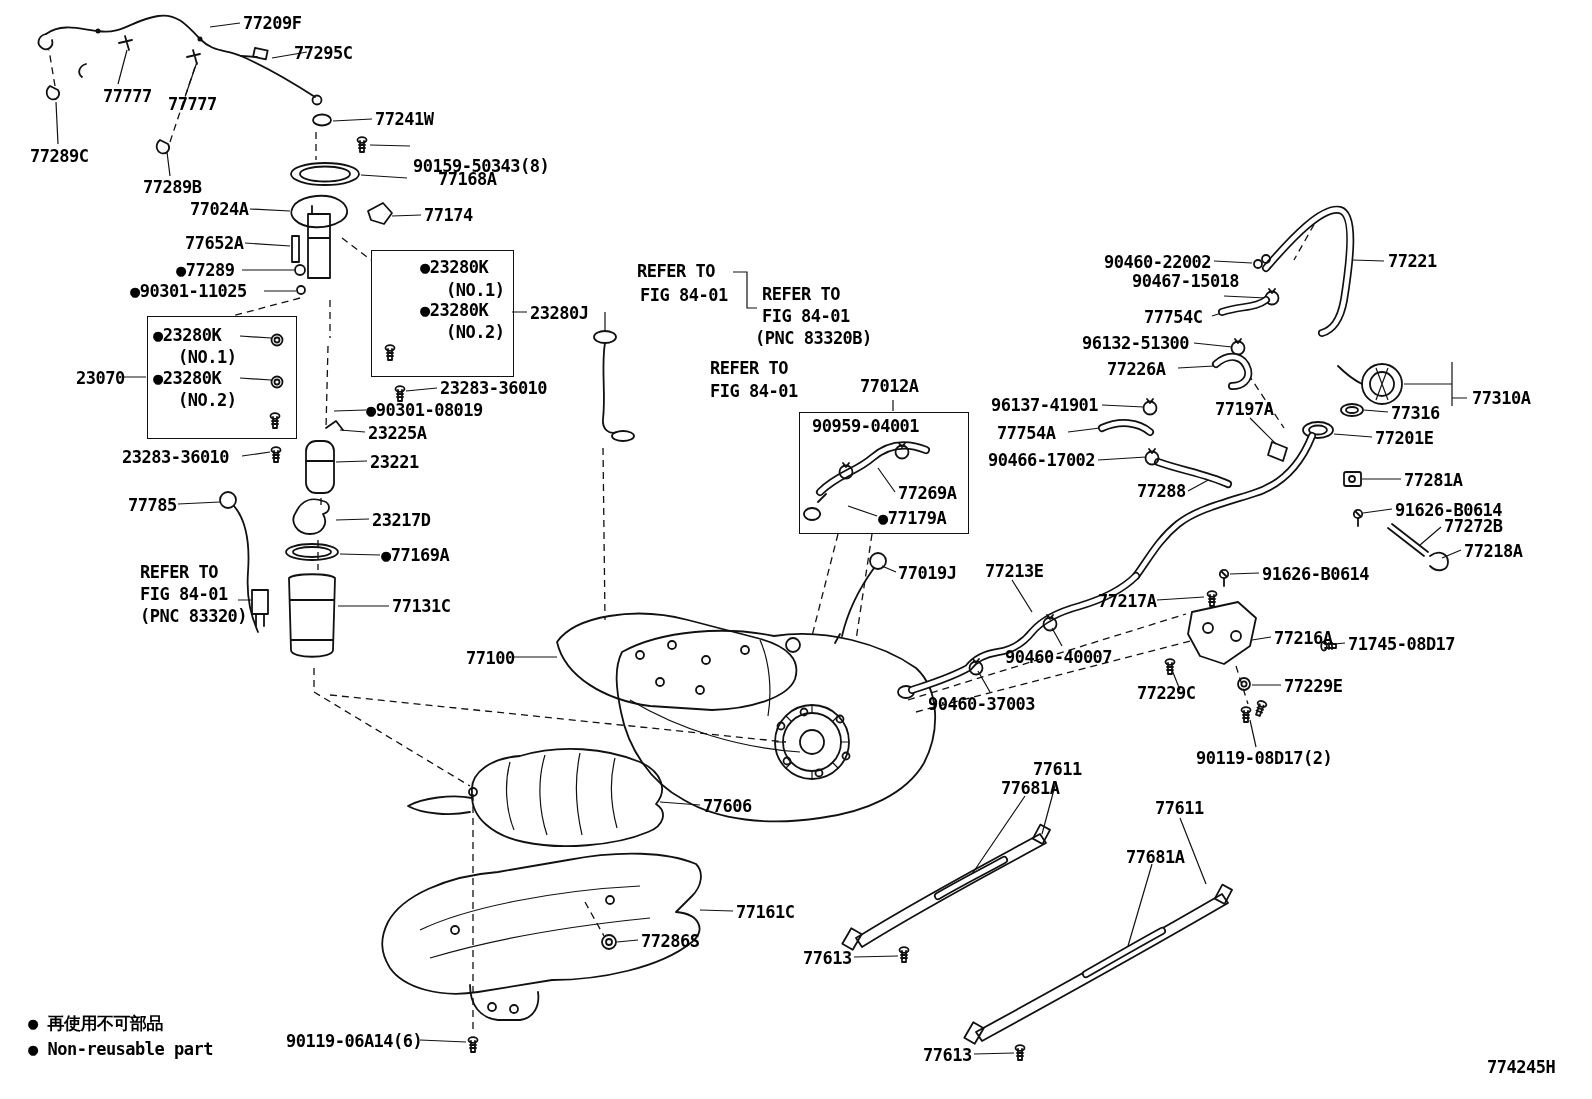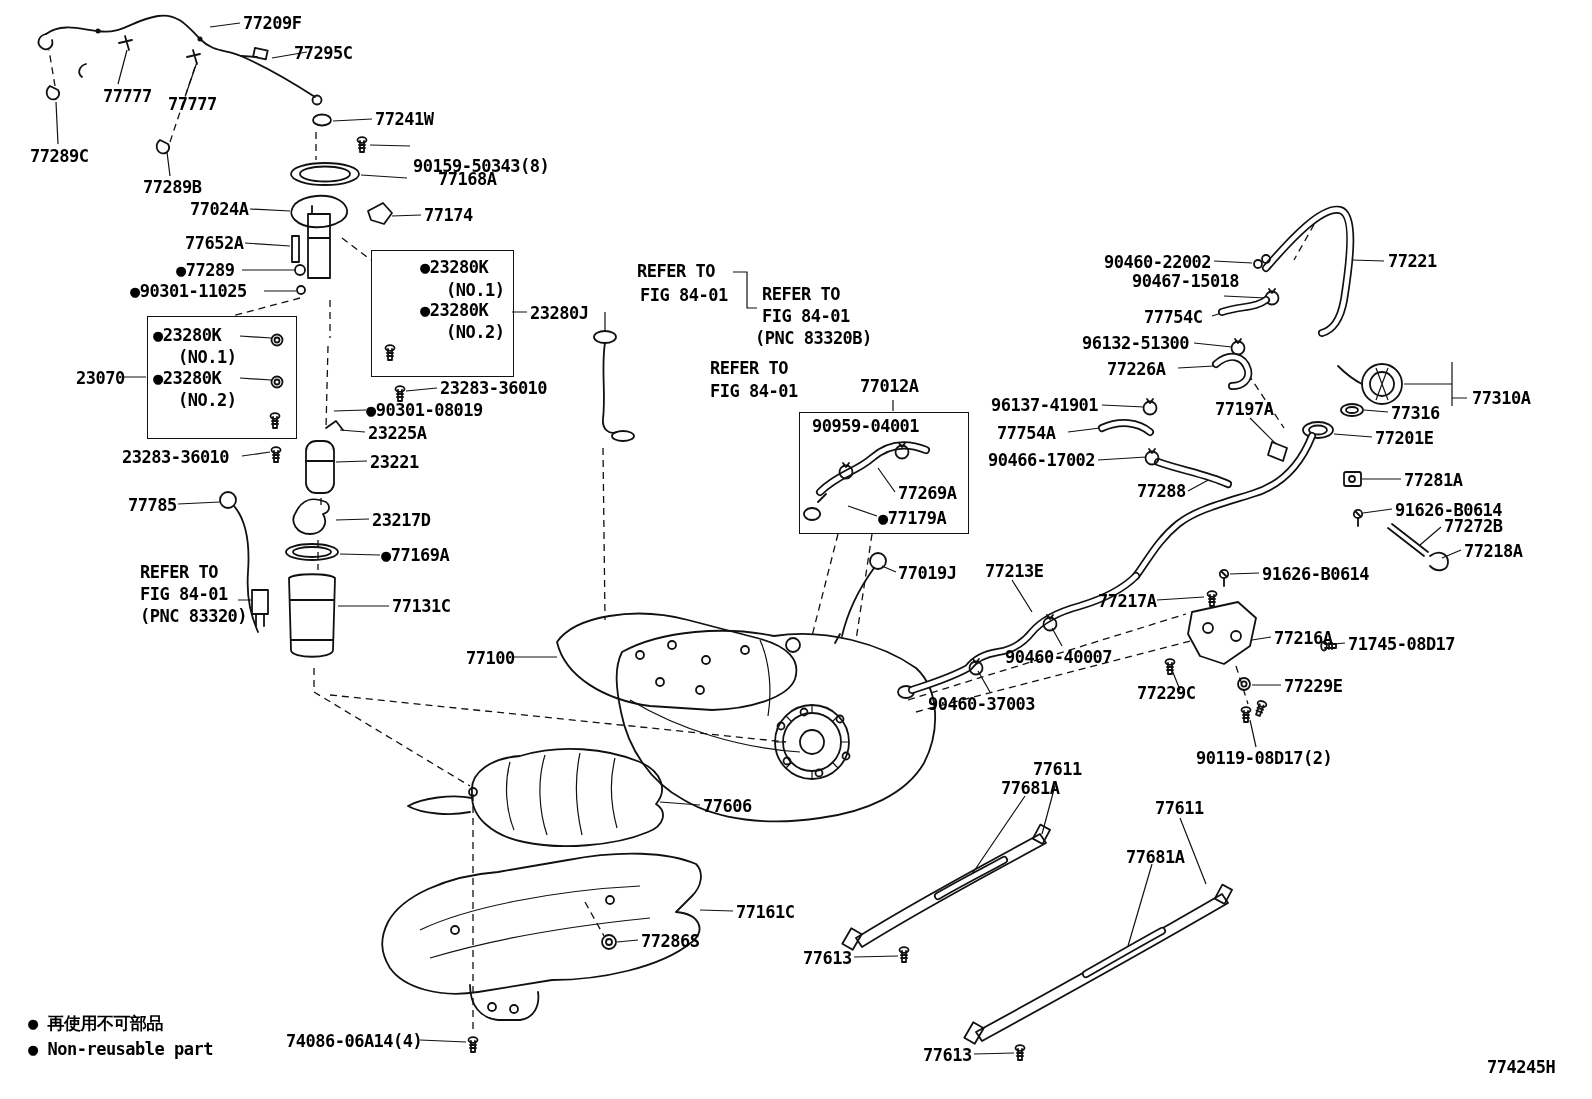--- a/index.html
+++ b/index.html
@@ -312,21 +312,21 @@
       <div class="lbl" style="left: 1284px; top: 677px;">77229E</div>
       <div class="lbl" style="left: 1196px; top: 749px;">90119-08D17(2)</div>
       <div class="lbl" style="left: 1033px; top: 760px;">77611</div>
       <div class="lbl" style="left: 1001px; top: 779px;">77681A</div>
       <div class="lbl" style="left: 1155px; top: 799px;">77611</div>
       <div class="lbl" style="left: 1126px; top: 848px;">77681A</div>
       <div class="lbl" style="left: 703px; top: 797px;">77606</div>
       <div class="lbl" style="left: 736px; top: 903px;">77161C</div>
       <div class="lbl" style="left: 641px; top: 932px;">77286S</div>
       <div class="lbl" style="left: 803px; top: 949px;">77613</div>
-      <div class="lbl" style="left: 286px; top: 1032px;">74086-06A14(4)</div>
+      <div class="lbl" style="left: 286px; top: 1032px;">90119-06A14(6)</div>
       <div class="lbl" style="left: 923px; top: 1046px;">77613</div>
     </div>
 
   <div class="layer">
 
   <div class="lbl" style="left: 28px; top: 1014px;">● 再使用不可部品</div>
       <div class="lbl" style="left: 28px; top: 1040px;">● Non-reusable part</div>
     </div>
 
   <div class="lbl" style="left:1487px;top:1058px;">774245H</div>

